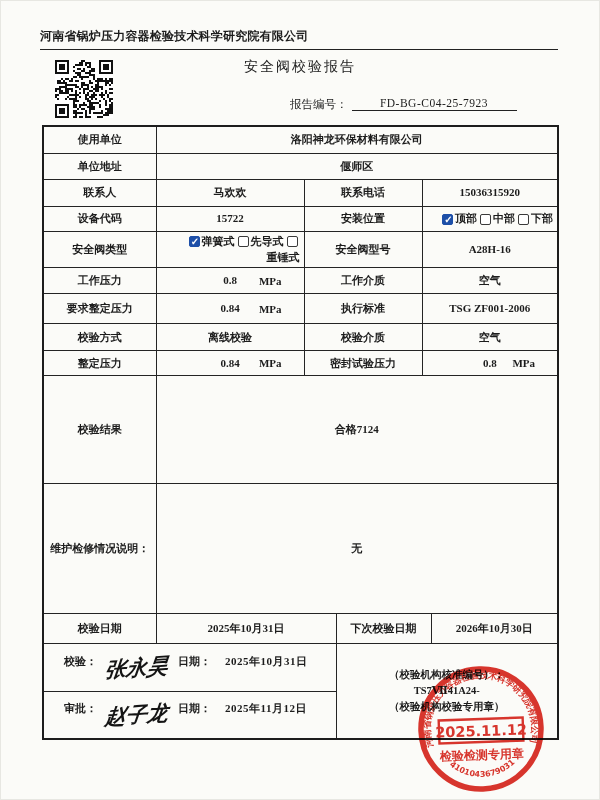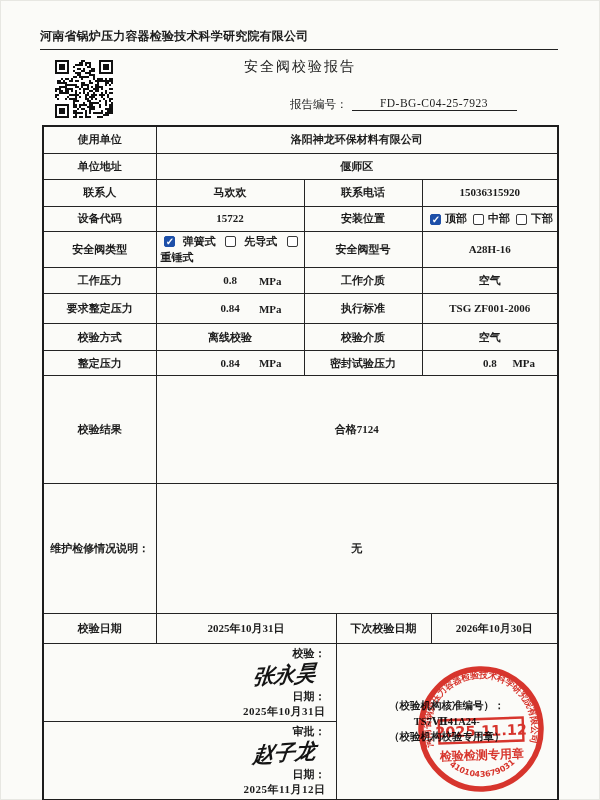--- a/index.html
+++ b/index.html
@@ -50,33 +50,33 @@
   table.main th, table.main td {
     border:1.4px solid #242424; text-align:center; vertical-align:middle;
     padding:2px 4px; font-weight:700; line-height:1.35;
     overflow:hidden;
   }
   table.main { border:2px solid #1d1d1d; }
   td.free { text-align:left; vertical-align:top; padding:6px 8px; }
   .pv { position:relative;margin-left:47px; }
   .pv .u { position:absolute; right:22px; top:50%; transform:translateY(-50%); }
   
-  .cbgroup { display:flex; flex-wrap:wrap; justify-content:space-between; align-items:center; row-gap:2px; }
+  .cbgroup { display:flex; flex-wrap:wrap; justify-content:flex-end; align-items:center; row-gap:2px; }
   .cb {
     display:inline-block; width:11px; height:11px; border-radius:2px;
     border:1.6px solid #3a3a3a; background:#fff; margin:0 2px 0 3px; flex:0 0 auto;
     position:relative; top:1px;
   }
   .cb.checked { background:#1d4fa8; border-color:#1d4fa8; }
   .cb.checked::after {
     content:"✓"; position:absolute; left:0; top:-2px; width:11px;
     color:#fff; font-size:10px; line-height:13px; font-weight:700; text-align:center;
   }
   
-  .sigline { display:flex; align-items:flex-end; padding:0 6px 0 16px;flex-direction:column; }
+  .sigline { display:flex; align-items:flex-start; padding:0 6px 0 16px; }
   .sig {
     font-family:"DejaVu Sans",sans-serif; font-size:21px; font-weight:700;
     font-style:italic; transform:rotate(-4deg) skewX(-10deg);
     margin:0 10px 0 8px; white-space:nowrap; color:#141414;
   }
   .sigdate { margin-left:14px; letter-spacing:.5px; }
   
   .org-cell { vertical-align:middle; }
   .org-block { font-size:10.5px; font-weight:700; line-height:1.5; text-align:center; }
   

